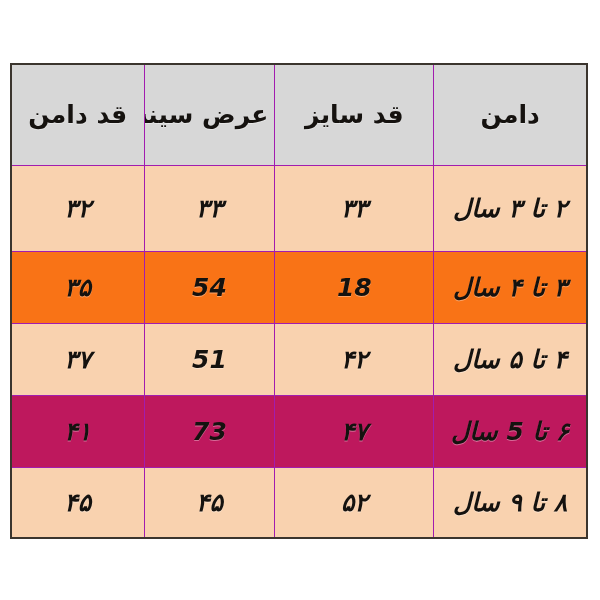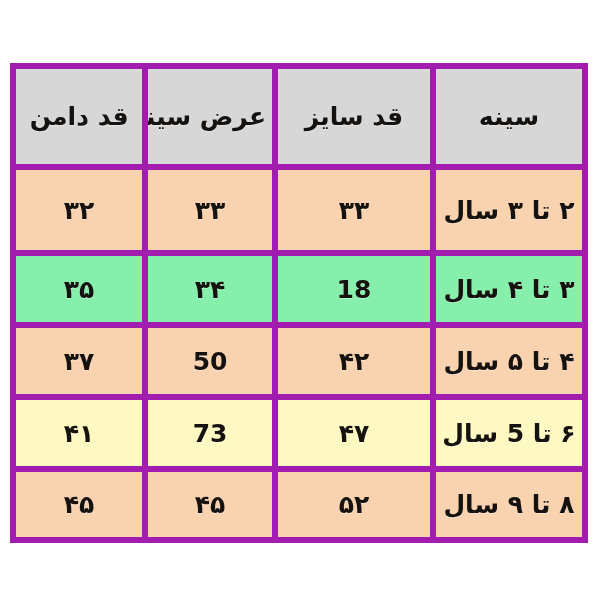--- a/index.html
+++ b/index.html
@@ -28,21 +28,21 @@
     width: 100%;
     height: 100%;
     border-collapse: collapse;
     table-layout: fixed;
     direction: rtl;
     border: 2px solid #3b352e;
   }
 
   table#size-table td,
   table#size-table th {
-    border: 6px solid #a21caf;
+    border: 1px solid #a21caf;
     text-align: center;
     vertical-align: middle;
     padding: 0 6px;
     font-weight: bold;
     color: #15120f;
     white-space: nowrap;
     overflow: hidden;
     text-shadow: 0 1px 0 rgba(255,255,255,0.35);
   }
 
@@ -58,65 +58,65 @@
     background: #d7d7d7;
     font-size: 25px;
     letter-spacing: 0;
   }
 
   
   tbody tr { height: 72px; }
   tbody tr:first-child { height: 86px; }
   tbody tr:last-child  { height: 71px; }
 
-  tbody td { font-size: 25px; }
+  tbody td { font-size: 25px; font-style: italic; }
 
   tr.row-odd  td { background: #f9d2af; }
-  tr.row-even td { background: #86efac; }
-  tr.row-even.row-even-alt td { background: #fef9c3; }
+  tr.row-even td { background: #f97316; }
+  tr.row-even.row-even-alt td { background: #be185d; }
 
   
   td.cell-size { font-size: 25px; }
 </style>
 </head>
 <body>
 
 <div id="chart-wrap">
   <table id="size-table">
     <colgroup>
       <col class="c-size">
       <col class="c-shirt">
       <col class="c-chest">
       <col class="c-skirt">
     </colgroup>
     <thead>
       <tr>
-        <th>سینه</th>
+        <th>دامن</th>
         <th>قد سایز</th>
         <th>عرض سینه</th>
         <th>قد دامن</th>
       </tr>
     </thead>
     <tbody>
       <tr class="row-odd">
         <td class="cell-size">۲ تا ۳ سال</td>
         <td>۳۳</td>
         <td>۳۳</td>
         <td>۳۲</td>
       </tr>
       <tr class="row-even">
         <td class="cell-size">۳ تا ۴ سال</td>
         <td>18</td>
-        <td>۳۴</td>
+        <td>54</td>
         <td>۳۵</td>
       </tr>
       <tr class="row-odd">
         <td class="cell-size">۴ تا ۵ سال</td>
         <td>۴۲</td>
-        <td>50</td>
+        <td>51</td>
         <td>۳۷</td>
       </tr>
       <tr class="row-even row-even-alt">
         <td class="cell-size">۶ تا 5 سال</td>
         <td>۴۷</td>
         <td>73</td>
         <td>۴۱</td>
       </tr>
       <tr class="row-odd">
         <td class="cell-size">۸ تا ۹ سال</td>

